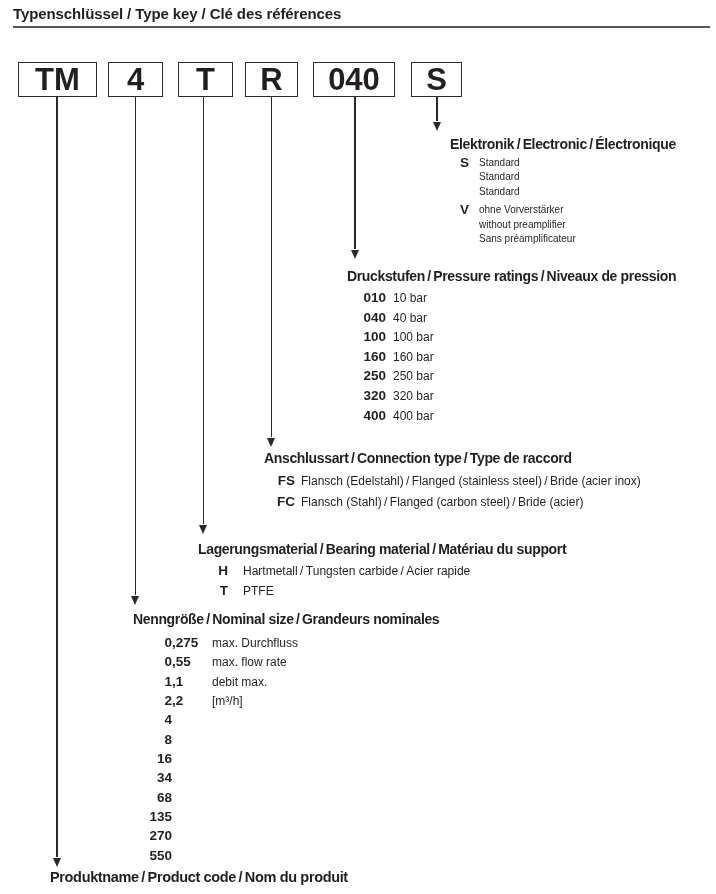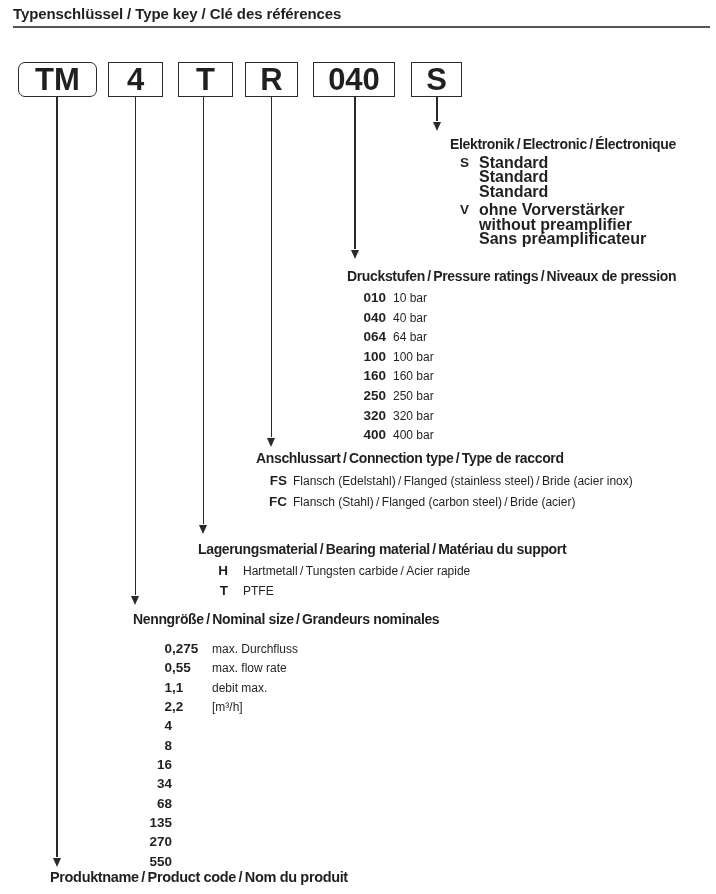--- a/index.html
+++ b/index.html
@@ -27,55 +27,55 @@
   }
   .sec{position:absolute;}
   .sec-h{
     font-size:14px;font-weight:700;letter-spacing:-0.35px;line-height:16px;white-space:nowrap;
   }
   .rows{margin-top:4px;}
   .desc{font-size:12px;font-weight:400;}
   
   .e-entry{display:flex;margin-top:4px;}
   .e-code{flex:none;width:19px;text-align:right;font-size:13.5px;font-weight:700;line-height:14.4px;}
-  .e-lines{margin-left:10px;font-size:16px;line-height:14.4px;white-space:nowrap;font-weight:bold;}
+  .e-lines{margin-left:10px;font-size:10px;line-height:14.4px;white-space:nowrap;}
   
   .p-row{line-height:18.6px;white-space:nowrap;}
   .p-code{display:inline-block;width:39px;text-align:right;font-size:13.5px;font-weight:700;}
   .p-desc{margin-left:7px;}
   
   .c-rows{margin-top:4px;}
   .c-row{line-height:19px;white-space:nowrap;}
   .c-code{display:inline-block;width:31px;text-align:right;font-size:13.5px;font-weight:700;}
   .c-desc{margin-left:6px;}
   
   .b-row{line-height:18.5px;white-space:nowrap;}
   .b-code{display:inline-block;width:30px;text-align:right;font-size:13.5px;font-weight:700;}
   .b-desc{margin-left:15px;}
   
-  .n-rows{margin-top:12px;}
+  .n-rows{margin-top:6px;}
   .n-row{position:relative;line-height:18.35px;white-space:nowrap;}
   .n-int{display:inline-block;width:39px;text-align:right;font-size:13.5px;font-weight:700;}
   .n-frac{font-size:13.5px;font-weight:700;}
   .n-desc{position:absolute;left:79px;top:1px;font-size:12px;font-weight:400;}
   
   .product-h{
     position:absolute;left:50px;top:869px;font-size:14.5px;font-weight:700;
     letter-spacing:-0.35px;white-space:nowrap;
   }
 </style>
 </head>
 <body>
 
 <div class="page">
 
   <div class="title">Typenschlüssel / Type key / Clé des références</div>
   <div class="title-rule"></div>
 
-  <div class="codebox" style="left:18px;width:79px;border-radius:7px;">
+  <div class="codebox" style="left:18px;width:79px;">
     <span>TM</span>
   </div>
   <div class="codebox" style="left:108px;width:55px;">
     <span>4</span>
   </div>
   <div class="codebox" style="left:178px;width:55px;">
     <span>T</span>
   </div>
   <div class="codebox" style="left:245px;width:53px;">
     <span>R</span>
@@ -129,41 +129,38 @@
   <div class="sec" style="left:347px;top:268px;">
     <div class="sec-h">Druckstufen / Pressure ratings / Niveaux de pression</div>
     <div class="rows">
       <div class="p-row">
         <span class="p-code">010</span><span class="p-desc desc">10 bar</span>
       </div>
       <div class="p-row">
         <span class="p-code">040</span><span class="p-desc desc">40 bar</span>
       </div>
       <div class="p-row">
-        <span class="p-code">064</span><span class="p-desc desc">64 bar</span>
-      </div>
-      <div class="p-row">
         <span class="p-code">100</span><span class="p-desc desc">100 bar</span>
       </div>
       <div class="p-row">
         <span class="p-code">160</span><span class="p-desc desc">160 bar</span>
       </div>
       <div class="p-row">
         <span class="p-code">250</span><span class="p-desc desc">250 bar</span>
       </div>
       <div class="p-row">
         <span class="p-code">320</span><span class="p-desc desc">320 bar</span>
       </div>
       <div class="p-row">
         <span class="p-code">400</span><span class="p-desc desc">400 bar</span>
       </div>
     </div>
   </div>
 
-  <div class="sec" style="left:256px;top:450px;">
+  <div class="sec" style="left:264px;top:450px;">
     <div class="sec-h">Anschlussart / Connection type / Type de raccord</div>
     <div class="c-rows">
       <div class="c-row">
         <span class="c-code">FS</span><span class="c-desc desc">Flansch (Edelstahl) / Flanged (stainless steel) / Bride (acier inox)</span>
       </div>
       <div class="c-row">
         <span class="c-code">FC</span><span class="c-desc desc">Flansch (Stahl) / Flanged (carbon steel) / Bride (acier)</span>
       </div>
     </div>
   </div>

